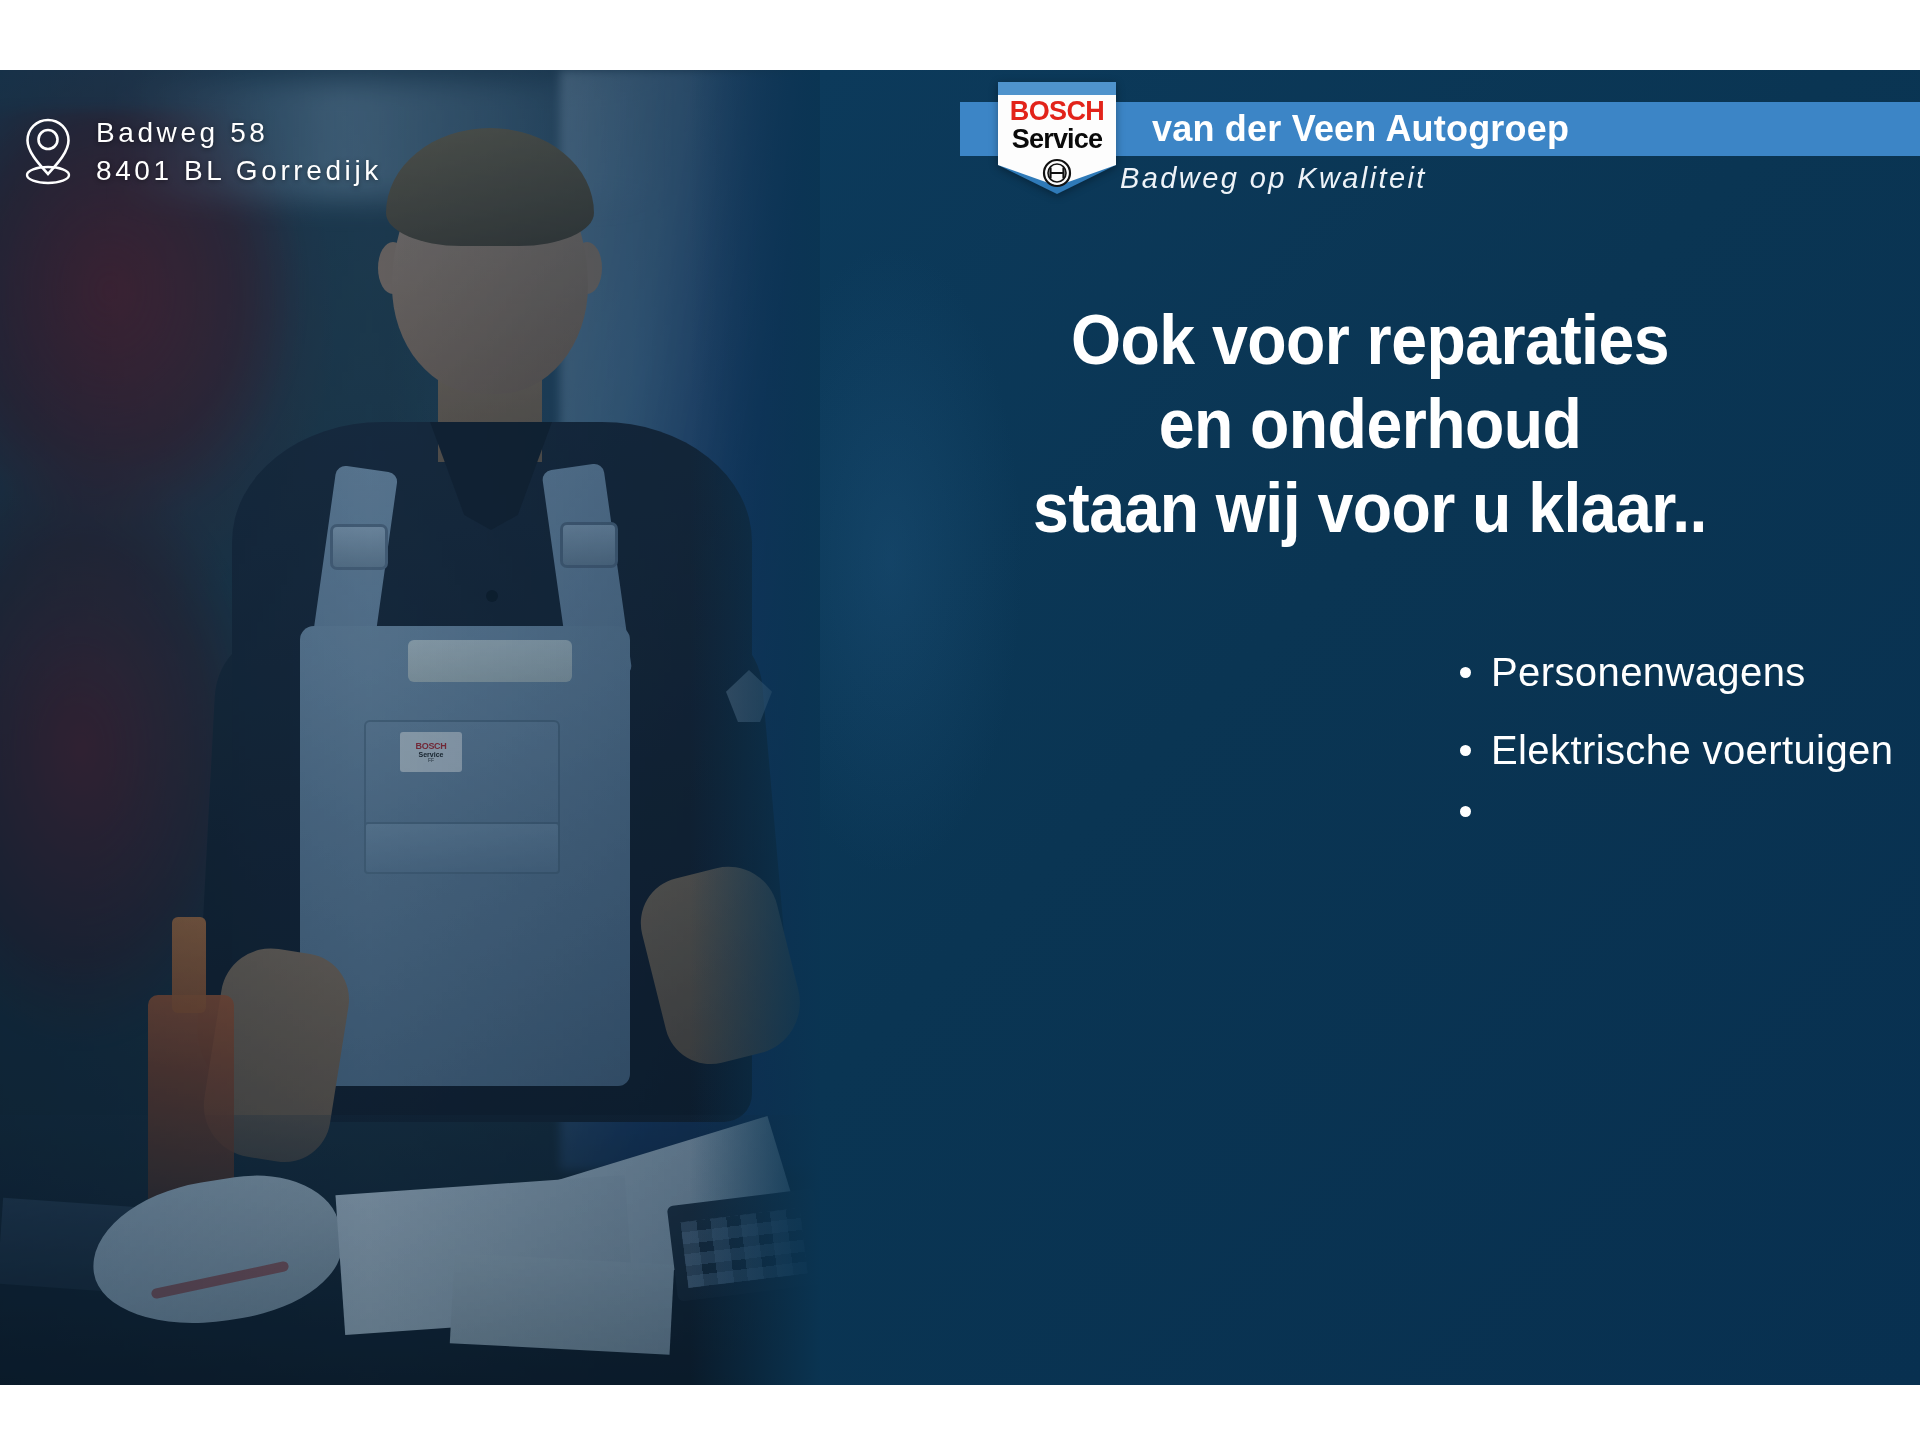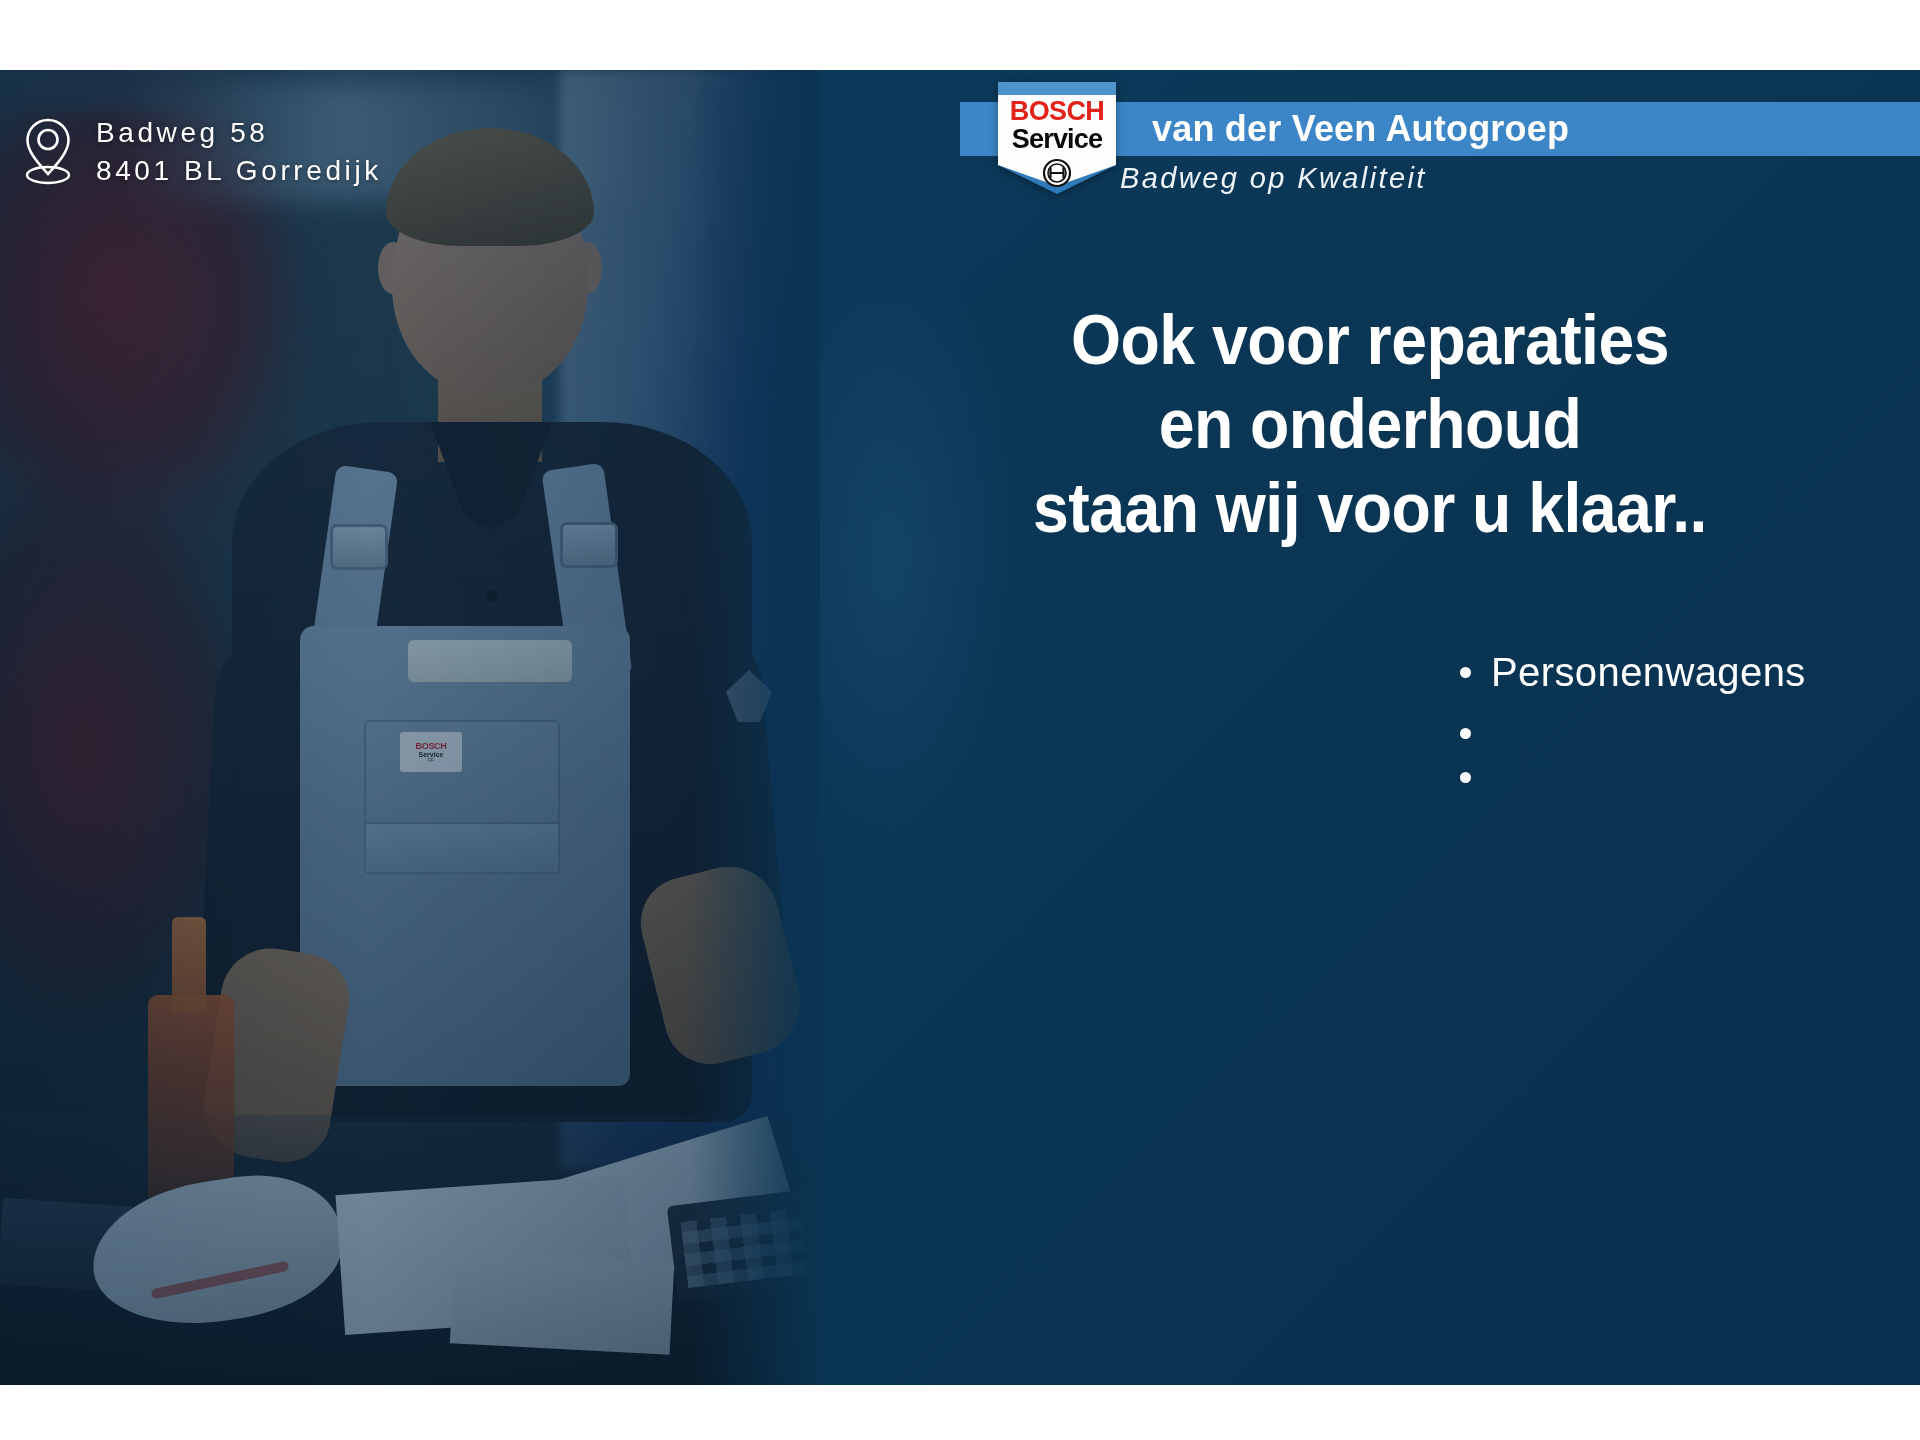--- a/index.html
+++ b/index.html
@@ -508,20 +508,21 @@
         <span class="hl">staan wij voor u klaar..</span>
       </div>
 
       <div class="feature-list">
         <div class="feature-item">
           <span class="feature-dot"></span>
           <span>Personenwagens</span>
         </div>
         <div class="feature-item">
           <span class="feature-dot"></span>
+          <span>Elektrische voertuigen</span>
         </div>
         <div class="feature-item">
           <span class="feature-dot"></span>
         </div>
       </div>
 
     </div>
   </div>
 </div>
 

